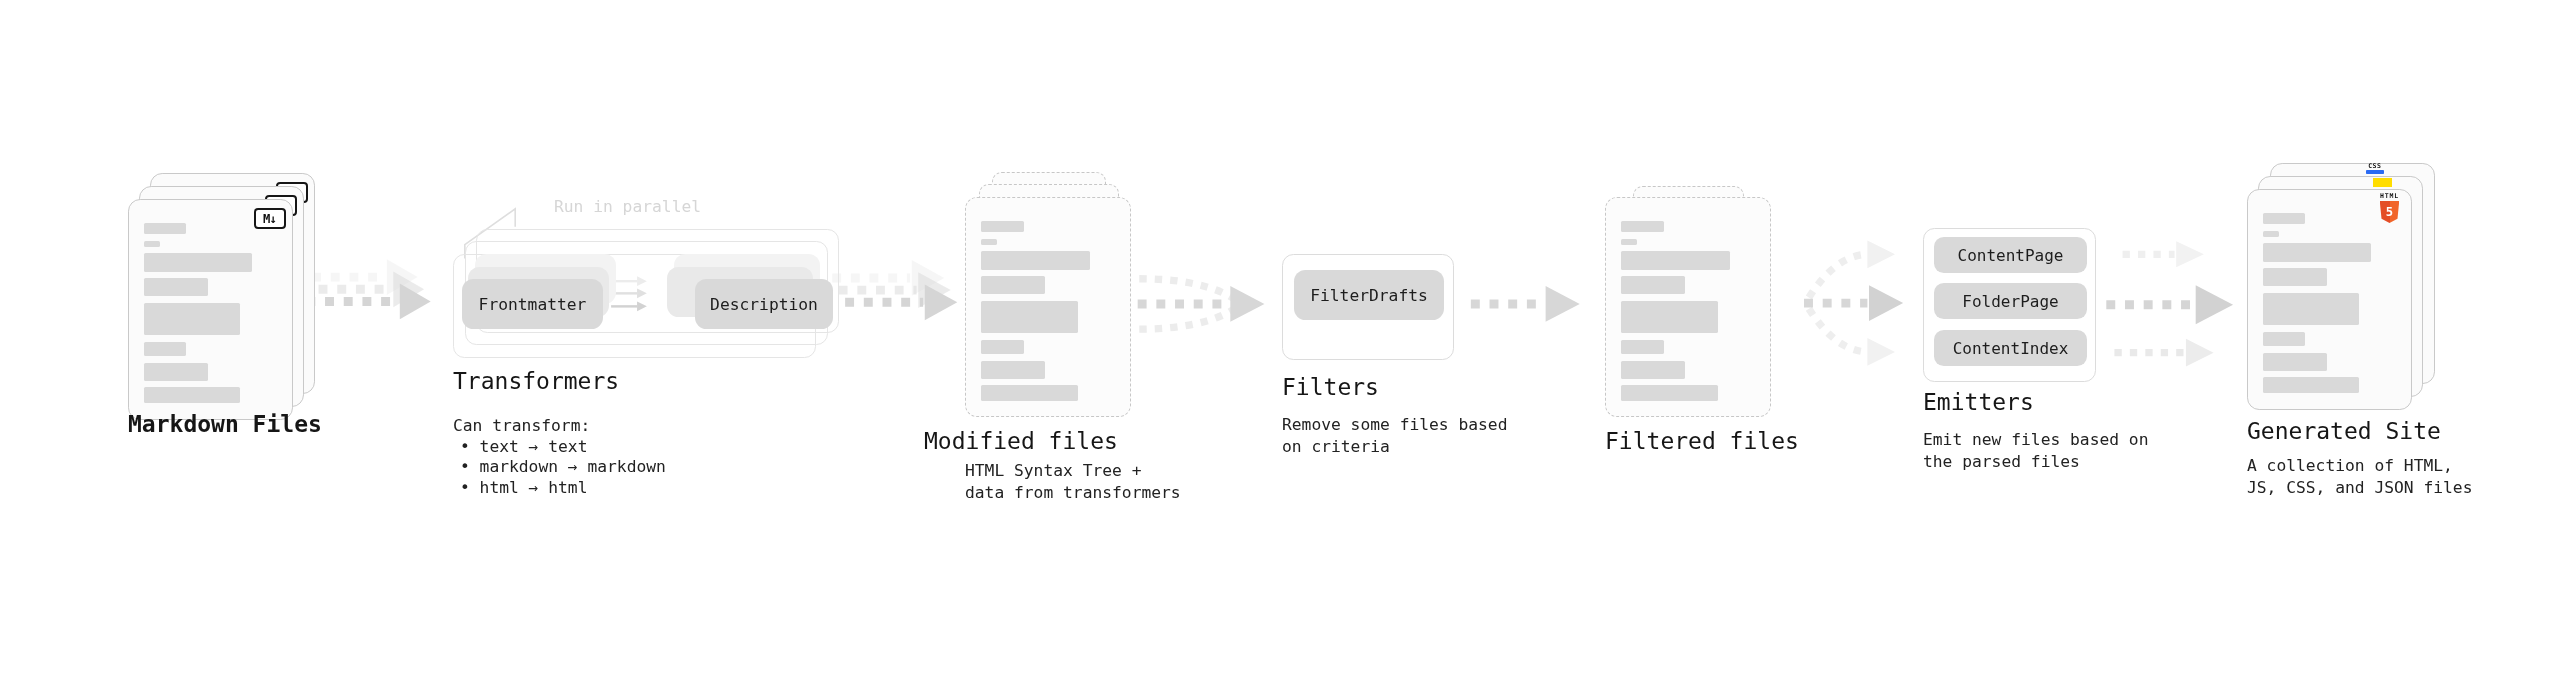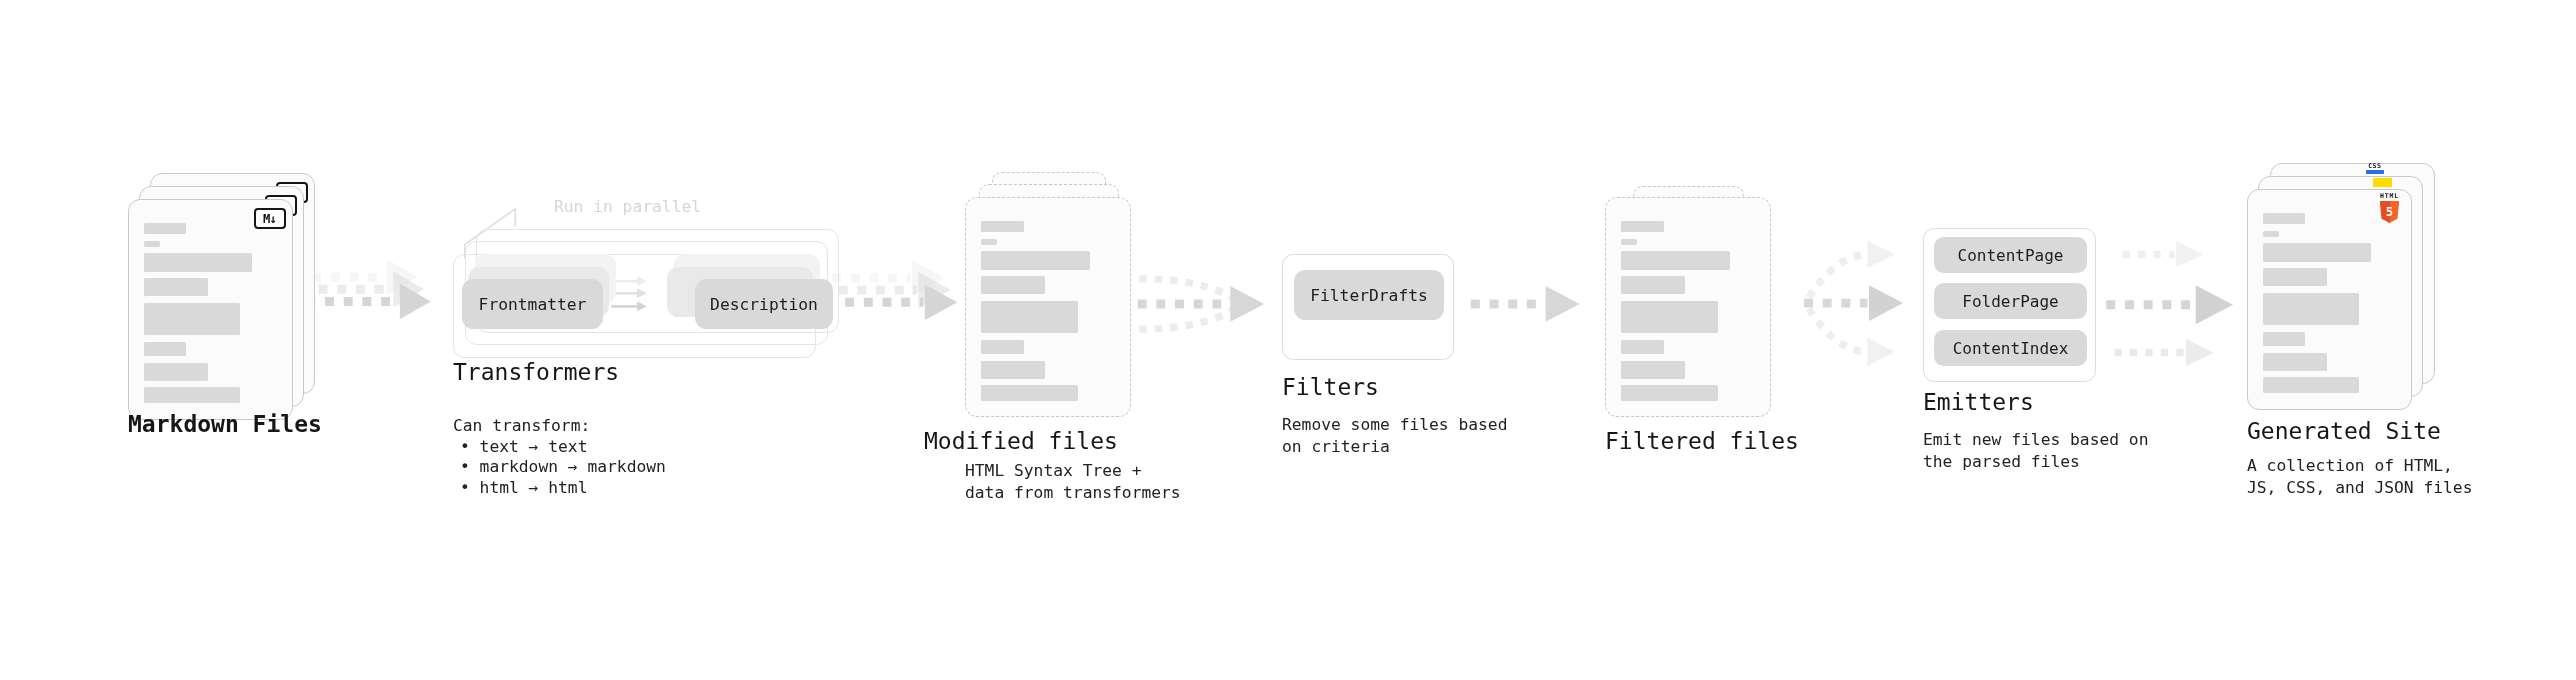--- a/index.html
+++ b/index.html
@@ -156,21 +156,21 @@
 
     <div class="ghost" style="left:475px;top:254px;width:141px;height:50px;background:#f3f3f3;"></div>
     <div class="ghost" style="left:468px;top:267px;width:141px;height:50px;background:#e9e9e9;"></div>
     <div class="pill" style="left:462px;top:279px;width:141px;height:50px;">Frontmatter</div>
 
     <div class="ghost" style="left:674px;top:254px;width:146px;height:50px;background:#f3f3f3;"></div>
     <div class="ghost" style="left:667px;top:267px;width:146px;height:50px;background:#e9e9e9;"></div>
     <div class="pill" style="left:661px;top:279px;width:138px;height:50px;margin-left:34px;">Description</div>
 
     <div class="annotation" style="left:526px;top:197px;margin-left:28px;">Run in parallel</div>
-    <div class="title" style="left:453px;top:360px;">Transformers</div>
+    <div class="title" style="left:453px;top:369px;">Transformers</div>
     <div class="desc-title" style="left:453px;top:416px;">Can transform:</div>
     <div class="bullets" style="left:460px;top:437px;">
       <div class="bullet">• text → text</div>
       <div class="bullet">• markdown → markdown</div>
       <div class="bullet">• html → html</div>
     </div>
   </div>
 
   <div class="group">
     <div class="tab" style="left:992px;top:172px;width:114px;"></div>

